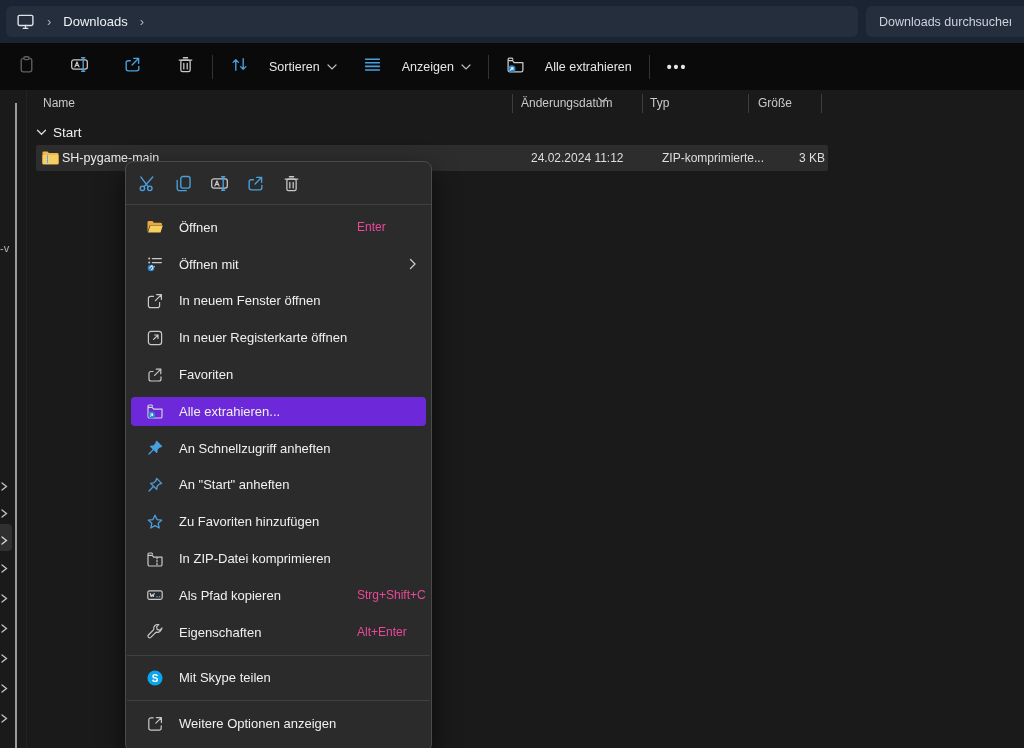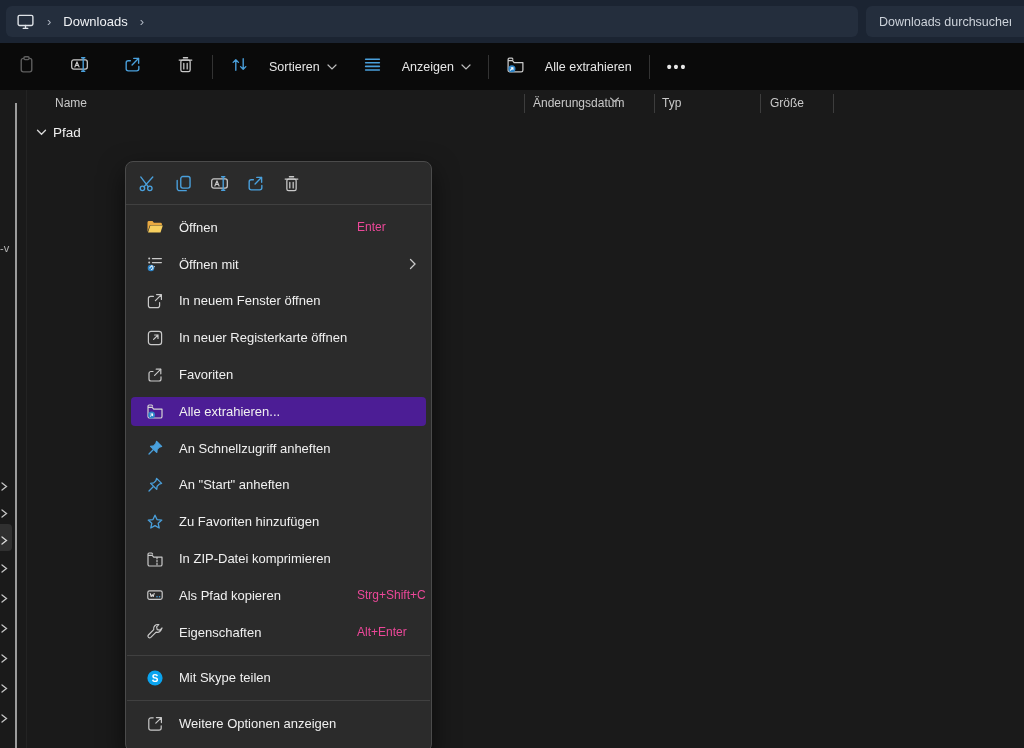--- a/index.html
+++ b/index.html
@@ -27,21 +27,21 @@
   .tbtn { height:34px; border-radius:4px; display:flex; align-items:center; justify-content:center;
           padding:0 9px; cursor:default; }
   .tbtn svg { flex:0 0 auto; }
   .tbtn .tlabel { color:#e6e6e6; font-size:12.5px; margin-left:20px; }
   .tbtn .tchev { margin-left:7px; display:flex; }
   .tb-sp { width:8px; } 
   .tb-div { width:1px; height:24px; background:#333; margin:0 8px; }
   .dots { color:#e6e6e6; font-size:14px; letter-spacing:2px; font-weight:bold; }
 
   
-  .colheader { position:absolute; left:28px; top:90px; right:0; height:28px; }
+  .colheader { position:absolute; left:16px; top:90px; right:0; height:28px; }
   .colheader .h { position:absolute; top:6px; font-size:12px; color:#c9c9c9; }
   .col-div { position:absolute; top:4px; width:1px; height:19px; background:#3d3d3d; }
   .sort-chev { position:absolute; left:581px; top:-1px; }
 
   
   .group-row { position:absolute; left:36px; top:122px; height:20px; display:flex; align-items:center; }
   .group-row .glabel { color:#f0f0f0; font-size:13.5px; margin-left:6px; }
   .file-row { position:absolute; left:36px; top:145px; width:792px; height:26px;
               background:#2d2d2d; border-radius:2px; }
   .file-row .ficon { position:absolute; left:6px; top:6px; }
@@ -62,21 +62,21 @@
   
   .cmenu { position:absolute; left:125px; top:161px; width:307px; background:#2b2b2b;
            border:1px solid #4b4b4b; border-radius:8px; box-shadow:0 10px 26px rgba(0,0,0,.6);
            padding-bottom:5px; z-index:10; }
   .cmenu-iconrow { height:43px; display:flex; align-items:center; padding-left:6px;
                    border-bottom:1px solid #404040; }
   .qbtn { width:31px; height:31px; margin-right:5px; border-radius:4px;
           display:flex; align-items:center; justify-content:center; cursor:default; }
   .citem { position:relative; height:28.8px; margin:8px 5px; border-radius:4px;
            display:flex; align-items:center; padding-left:15px; cursor:default; }
-  .citem.hl { background:#4c1d95;text-align:right; }
+  .citem.hl { background:#6d28d9;text-align:right; }
   .citem .micon { width:18px; height:18px; display:flex; align-items:center; justify-content:center; }
   .citem .mlabel { color:#f0f0f0; font-size:13px; margin-left:15px; }
   .citem .mshort { position:absolute; left:226px; color:#ec4899; font-size:12px; }
   .citem .msub   { position:absolute; left:278px; top:8px; display:flex; }
   .cmenu-div { height:1px; background:#404040; margin:3px 1px; }
 </style>
 </head>
 <body>
 
 <div class="page">
@@ -199,23 +199,37 @@
     <div class="col-div" style="left:496px"></div>
     <div class="col-div" style="left:626px"></div>
     <div class="col-div" style="left:732px"></div>
     <div class="col-div" style="left:805px"></div>
   </div>
 
   <div class="group-row">
     <svg width="11" height="7" viewBox="0 0 11 7" fill="none" stroke="#d8d8d8" stroke-width="1.3" stroke-linecap="round">
         <path d="m1.5 1.3 4 4 4-4"></path>
       </svg>
-    <span class="glabel">Pfad</span>
-  </div>
-
+    <span class="glabel">Start</span>
+  </div>
+
+  <div class="file-row">
+    <span class="ficon">
+      <svg width="17" height="14" viewBox="0 0 17 14">
+        <path d="M0.5 2.5V1.4A.9.9 0 0 1 1.4.5h4.1l1.4 1.6h8.7a.9.9 0 0 1 .9.9v9.6a.9.9 0 0 1-.9.9H1.4a.9.9 0 0 1-.9-.9z" fill="#eeb84e"></path>
+        <path d="M0.5 4h16v8.1a.9.9 0 0 1-.9.9H1.4a.9.9 0 0 1-.9-.9z" fill="#f7cf5f"></path>
+        <rect x="4.2" y="4" width="2.6" height="9" fill="#cfcfcf"></rect>
+        <path d="M5.5 4.6v1.1M5.5 6.6v1.1M5.5 8.6v1.1M5.5 10.6v1.1" stroke="#6b6b6b" stroke-width="1"></path>
+      </svg>
+    </span>
+    <span class="fname">SH-pygame-main</span>
+    <span class="fdate">24.02.2024 11:12</span>
+    <span class="ftype">ZIP-komprimierte...</span>
+    <span class="fsize">3 KB</span>
+  </div>
 
   <div class="pane-div"></div>
   <div class="v-scroll"></div>
   <span class="frag">-v</span>
   <div class="tree-hl"></div>
   <span class="tree-chev" style="top:478px"><svg width="9" height="11" viewBox="0 0 9 11" fill="none" stroke="#c4c4c4" stroke-width="1.3" stroke-linecap="round">
         <path d="m2 2 4.5 3.5L2 9"></path>
       </svg></span>
   <span class="tree-chev" style="top:505px"><svg width="9" height="11" viewBox="0 0 9 11" fill="none" stroke="#c4c4c4" stroke-width="1.3" stroke-linecap="round">
         <path d="m2 2 4.5 3.5L2 9"></path>

